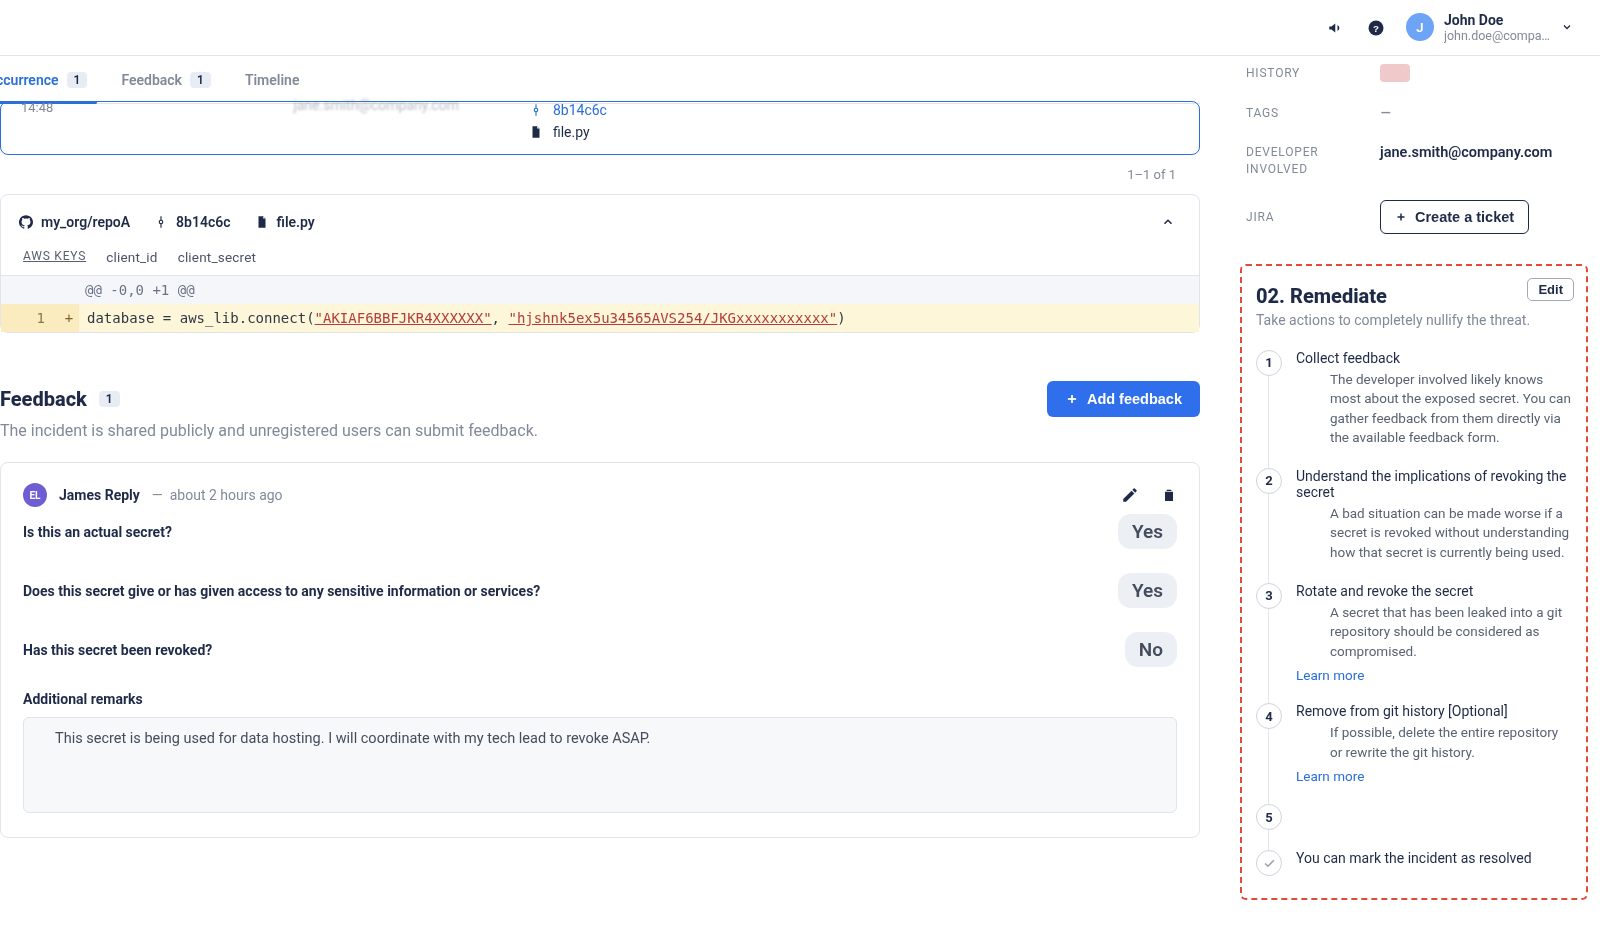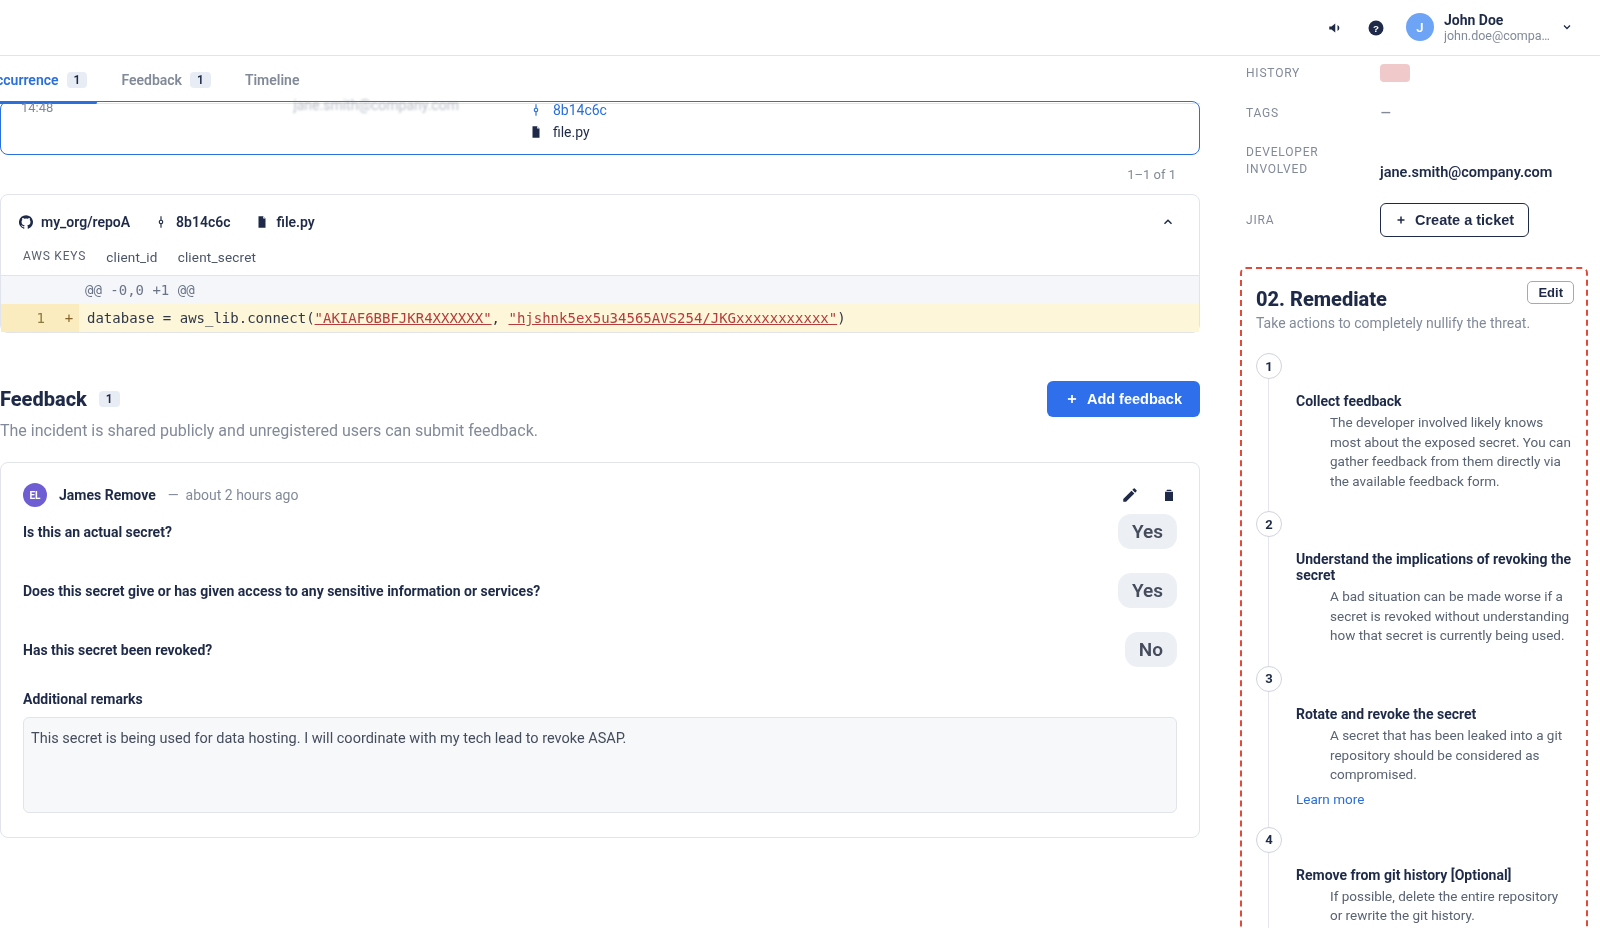--- a/index.html
+++ b/index.html
@@ -80,21 +80,21 @@
   .meta-line { display:flex; gap:10px; align-items:center; color:var(--link); font-size:14px; }
   .mini-icon { width:14px; height:14px; display:inline-flex; align-items:center; justify-content:center; }
 
   .pager { text-align:right; color:var(--muted); font-size:13px; margin: 12px 24px 12px 0; }
 
   
   .code-card { border:1px solid var(--border); border-radius:8px; margin:0 0 0 0; padding: 14px 18px 0 18px; }
   .code-card-head { display:flex; align-items:center; gap: 24px; }
   .code-card-head .crumb { display:flex; align-items:center; gap:8px; font-weight:600; color:var(--ink); }
   .chips { display:flex; gap: 20px; margin: 14px 0 10px 4px; color:#4a5468; font-size:13.5px; letter-spacing:.2px;}
-  .chips .chip-k { text-transform: uppercase; letter-spacing:.8px; font-size:12px; color:#585f6e; }
+  .chips .chip-k { text-transform: uppercase; letter-spacing:.8px; font-size:12px; color:#585f6e;text-decoration:underline; }
 
   .diff {
     font-family: ui-monospace, SFMono-Regular, Menlo, Consolas, monospace;
     font-size: 14px;
     border-top: 1px solid var(--border);
     margin: 0 -18px;
   }
   .diff .hunk { background: var(--code-bg); color:#6a7386; padding: 6px 18px 6px 84px; }
   .diff .line { display:flex; background: var(--code-highlight); }
   .diff .gutter { width:58px; text-align:right; padding: 6px 14px 6px 0; background:#fbecbf; color:#8b7b3f; }
@@ -121,27 +121,27 @@
   .fb-author { font-weight:700; color:var(--ink); }
   .fb-time { color:var(--muted); }
   .fb-actions { margin-left:auto; display:flex; gap:22px; }
   .fb-actions .icon-btn { cursor:pointer; color:var(--ink); }
 
   .qa { margin-top:7px; display:flex; flex-direction:column; gap:24px;justify-content:flex-end; }
   .qa-row { display:flex; align-items:center; }
   .qa-row .q { font-weight:700; color:var(--ink); }
   .answer-pill { margin-left:auto; background:#eceff4; color:#454d5d; padding:6px 14px; border-radius:13px; font-size:19px; font-weight:600; }
   .remarks-label { font-weight:700; color:var(--ink); margin-top:24px; }
-  .remarks-box { margin-top:10px; border:1px solid var(--border); background:#f7f8fa; border-radius:6px; min-height:96px; padding:12px 7px; color:#454d5d; font-size:14.5px; }
+  .remarks-box { margin-top:10px; border:1px solid var(--border); background:#f7f8fa; border-radius:6px; min-height:96px; padding:12px 31px; color:#454d5d; font-size:14.5px; }
 
   
   .side-block { padding: 8px 0 0 6px; }
   .side-row { display:flex; align-items:center; gap: 24px; font-size:12px; color:var(--muted); margin-bottom: 22px; }
   .side-row .k { width: 110px; letter-spacing:.8px; text-transform:uppercase; }
-  .side-row .v { color:var(--ink); font-size:14.5px; font-weight:600;margin-top:20px; }
+  .side-row .v { color:var(--ink); font-size:14.5px; font-weight:600; }
   .side-row.hist .pill { background:#f0caca; width:30px; height:18px; border-radius:4px; }
   .dash { color:var(--muted); font-size:18px; font-weight:400; line-height:1;}
   .btn-outline {
     border:1.5px solid var(--ink); background:#fff; color:var(--ink); border-radius:6px;
     padding: 8px 14px; font-weight:800; font-size:14.5px; display:flex; gap:8px; align-items:center; cursor:pointer;
   }
 
   
   .remediate {
     border: 2.5px dashed #e24b3b; border-radius: 6px;
@@ -157,21 +157,21 @@
 
   .steps { margin-top: 22px; display:flex; flex-direction:column; gap: 20px; position:relative; }
   .steps::before { content:""; position:absolute; left:12px; top:14px; bottom:14px; width:1px; background:#e3e6ec; }
   .step { display:flex; gap:14px; position:relative; z-index:1; }
   .step .num {
     flex:0 0 26px; width:26px; height:26px; border-radius:50%; border:1px solid #cfd4dd;
     background:#fff; display:flex; align-items:center; justify-content:center;
     font-size:13px; font-weight:700; color:var(--ink);
   }
   .step .num.check { color:#9aa1ad; }
-  .step .body .t { font-weight:700; color:var(--ink);margin-top:40px; }
+  .step .body .t { font-weight:400; color:var(--ink); }
   .step .body .d { color:#5a6373; font-size:13.5px; margin-top:4px; line-height:1.45;margin-left:34px; }
   .step .body .lm { color:var(--link); font-size:13.5px; margin-top:6px; cursor:pointer; }
 
   svg { display:block; }
 
 </style>
 </head>
 <body>
 
 <div class="header">
@@ -311,21 +311,21 @@
             <line x1="5" y1="12" x2="19" y2="12"></line>
           </svg>
         <span>Add feedback</span>
       </button>
     </div>
     <div class="subtext">The incident is shared publicly and unregistered users can submit feedback.</div>
 
     <div class="feedback-card">
       <div class="fb-head">
         <div class="fb-avatar">EL</div>
-        <span class="fb-author">James Remove</span>
+        <span class="fb-author">James Reply</span>
         <span class="fb-time"><span>—</span>&nbsp;&nbsp;<span>about 2 hours ago</span></span>
         <div class="fb-actions">
           <span class="icon-btn">
             <svg width="18" height="18" viewBox="0 0 24 24" fill="currentColor">
                 <path d="M3 17.25V21h3.75L17.81 9.94l-3.75-3.75L3 17.25zM20.71 7.04a1 1 0 0 0 0-1.41l-2.34-2.34a1 1 0 0 0-1.41 0l-1.83 1.83 3.75 3.75 1.83-1.83z"></path>
               </svg>
           </span>
           <span class="icon-btn">
             <svg width="16" height="18" viewBox="0 0 24 24" fill="currentColor">
                 <path d="M6 7h12v14H6zM9 4h6l1 2H8z"></path>

